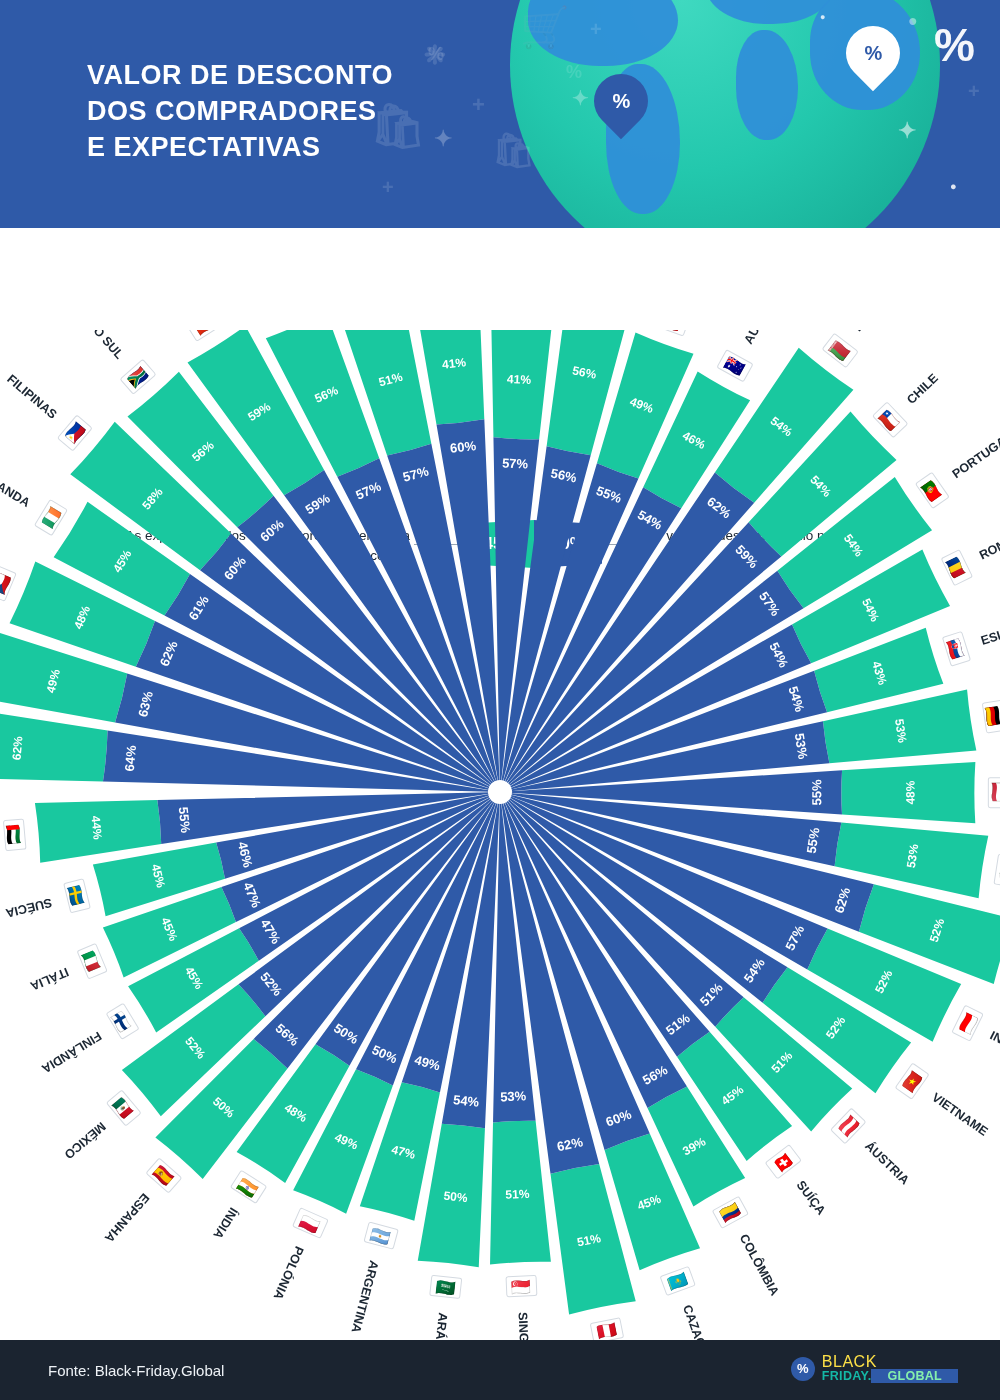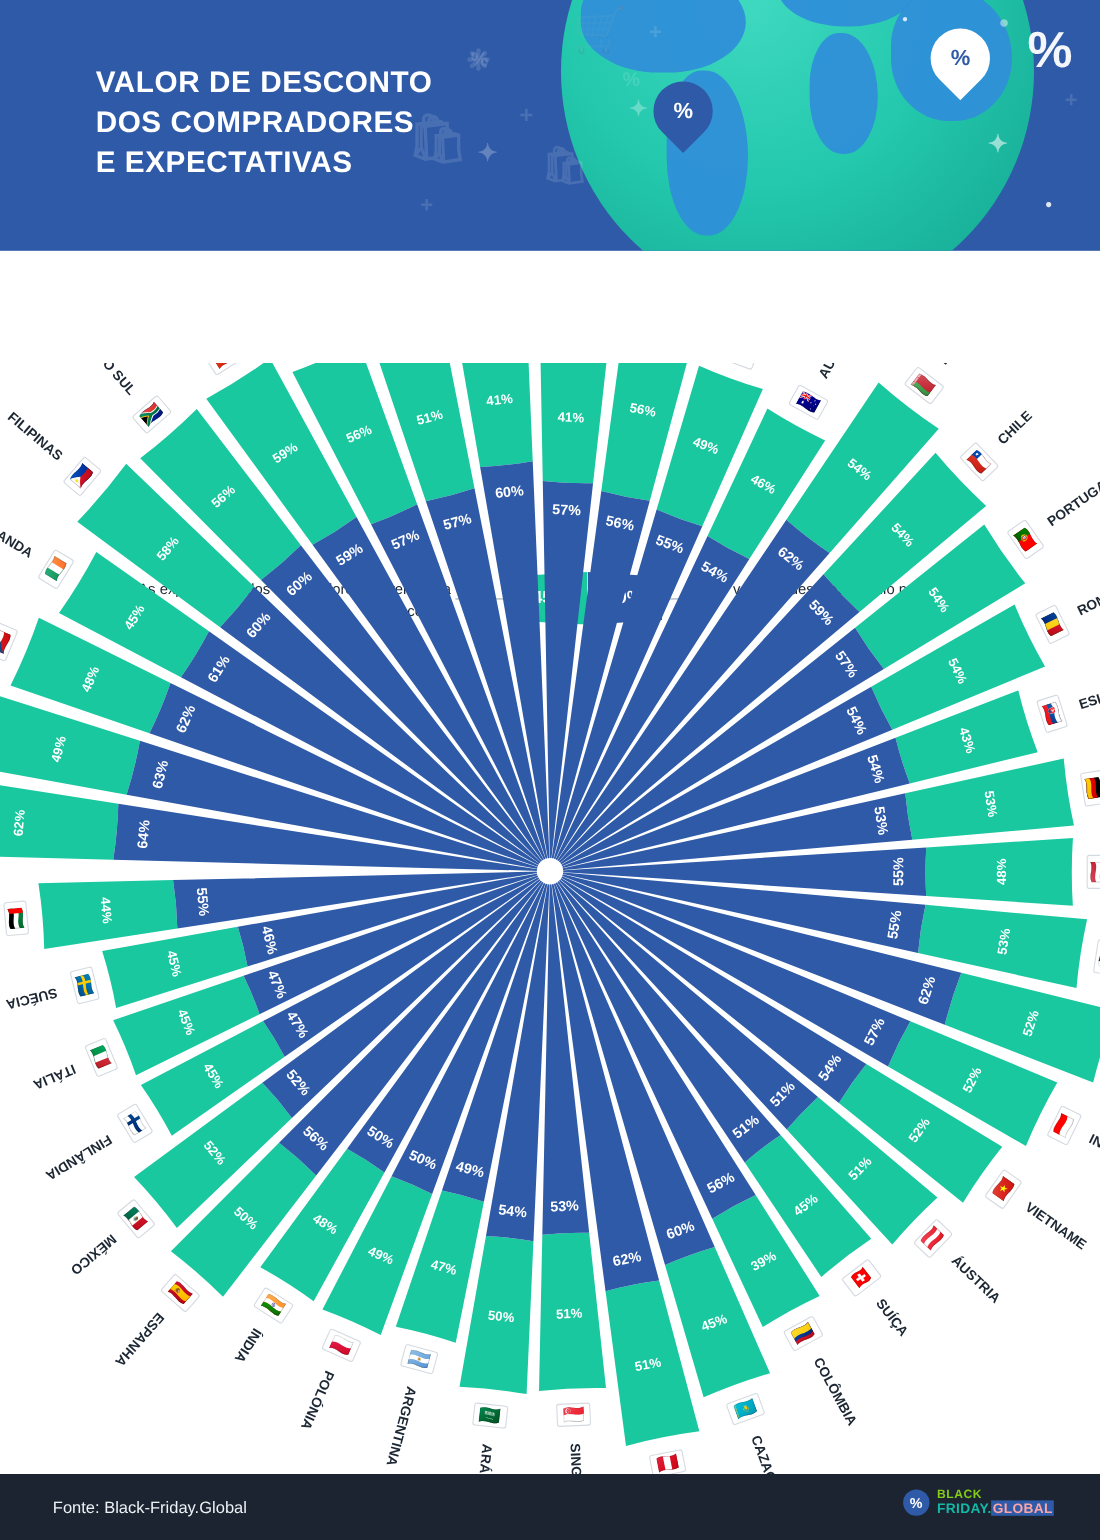--- a/index.html
+++ b/index.html
@@ -91,24 +91,24 @@
   #logo {
     position: absolute; right: 42px; top: 14px;
     display: flex; align-items: center; gap: 7px;
   }
   #logo .lgmark {
     width: 24px; height: 24px; border-radius: 50%;
     background: #2f5aa8; color: #fff; font-size: 13px; font-weight: bold;
     display: flex; align-items: center; justify-content: center;
   }
   #logo .lgtext { line-height: 1.02; }
-  #logo .lg1 { color: #84cc16; font-size: 11px; font-weight: bold; letter-spacing: .5px; }
+  #logo .lg1 { color: #fde047; font-size: 16px; font-weight: normal; letter-spacing: .5px; }
   #logo .lg2 { font-size: 12.5px; font-weight: bold; letter-spacing: .3px; }
   #logo .lg2 .a { color: #14b8a6; }
-  #logo .lg2 .b { background: #2f5aa8; color: #fca5a5; padding: 0 1px; }
+  #logo .lg2 .b { background: #2f5aa8; color: #86efac; padding: 0 16px; }
 </style>
 </head>
 <body>
 
 <div id="header">
   <div class="globe">
     <div class="globe-land" style="left:18px;  top:120px; width:150px; height:96px;"></div>
     <div class="globe-land" style="left:96px;  top:214px; width:74px;  height:150px;"></div>
     <div class="globe-land" style="left:196px; top:96px;  width:128px; height:78px;"></div>
     <div class="globe-land" style="left:226px; top:180px; width:62px;  height:110px;"></div>

